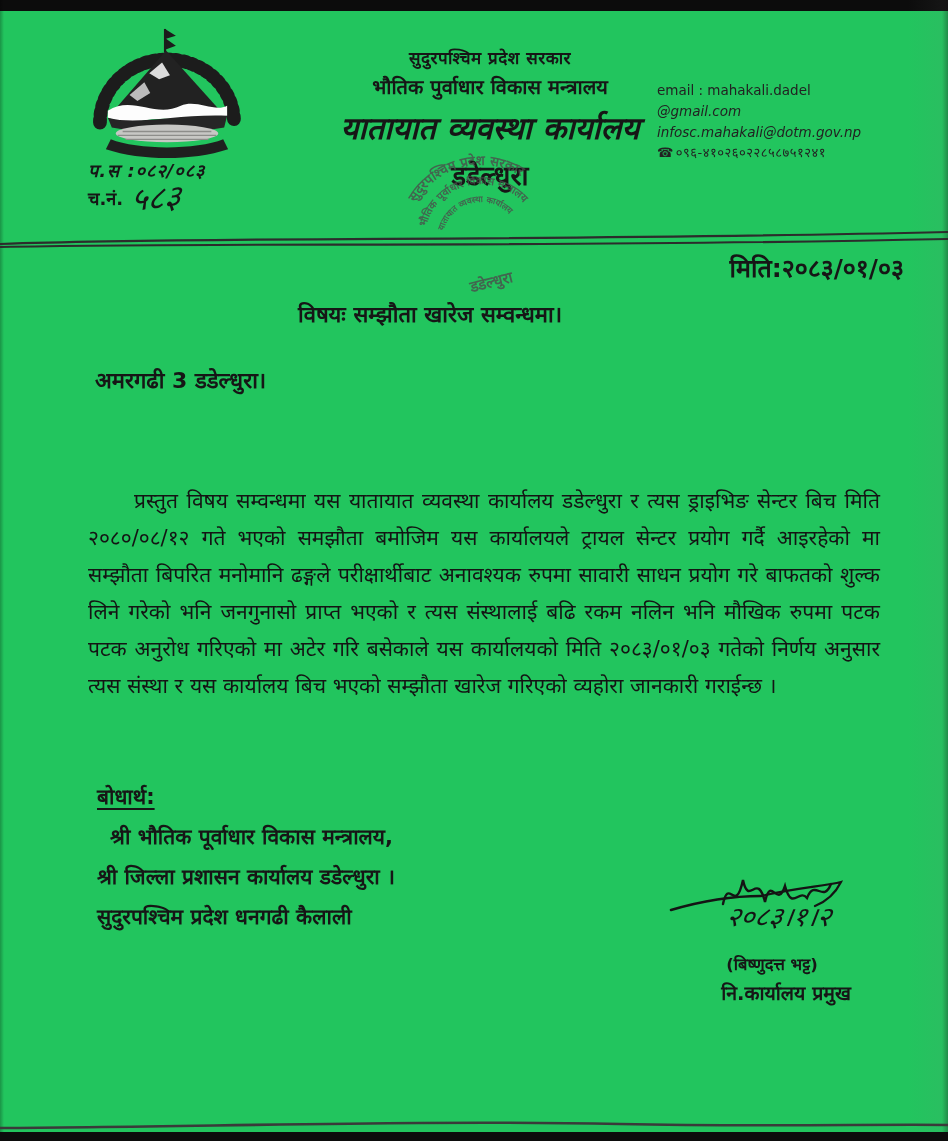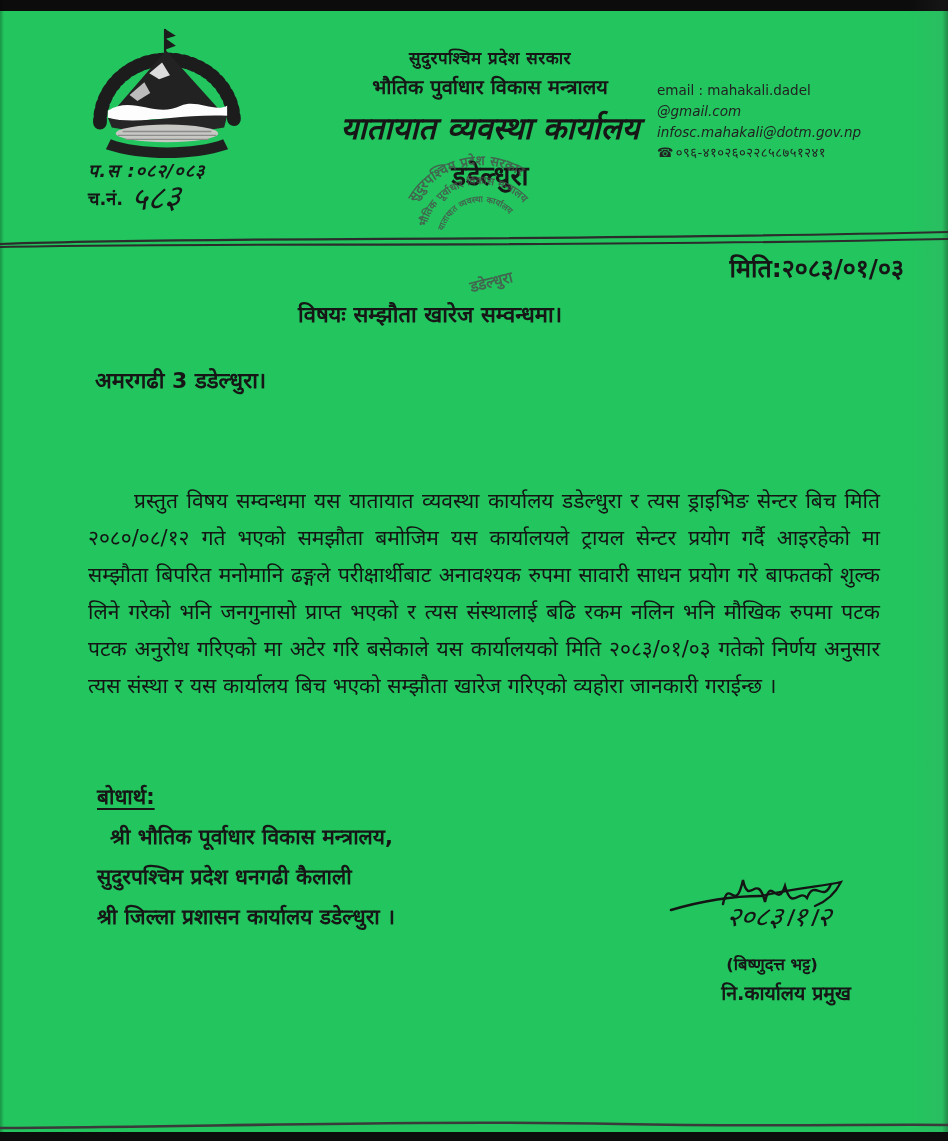--- a/index.html
+++ b/index.html
@@ -138,22 +138,22 @@
 
   <div class="addressee">
     <div>अमरगढी 3 डडेल्धुरा।</div>
   </div>
 
   <p class="body-par">प्रस्तुत विषय सम्वन्धमा यस यातायात व्यवस्था कार्यालय डडेल्धुरा र त्यस ड्राइभिङ सेन्टर बिच मिति २०८०/०८/१२ गते भएको समझौता बमोजिम यस कार्यालयले ट्रायल सेन्टर प्रयोग गर्दै आइरहेको मा सम्झौता बिपरित मनोमानि ढङ्गले परीक्षार्थीबाट अनावश्यक रुपमा सावारी साधन प्रयोग गरे बाफतको शुल्क लिने गरेको भनि जनगुनासो प्राप्त भएको र त्यस संस्थालाई बढि रकम नलिन भनि मौखिक रुपमा पटक पटक अनुरोध गरिएको मा अटेर गरि बसेकाले यस कार्यालयको मिति २०८३/०१/०३ गतेको निर्णय अनुसार त्यस संस्था र यस कार्यालय बिच भएको सम्झौता खारेज गरिएको व्यहोरा जानकारी गराईन्छ   ।</p>
 
   <div class="cc">
     <div class="cc-head">बोधार्थ:</div>
     <div class="cc-item-0">श्री भौतिक पूर्वाधार विकास मन्त्रालय,</div>
+    <div>श्री जिल्ला प्रशासन कार्यालय डडेल्धुरा ।</div>
     <div>सुदुरपश्चिम प्रदेश धनगढी कैलाली</div>
-    <div>श्री जिल्ला प्रशासन कार्यालय डडेल्धुरा ।</div>
   </div>
 
   <div class="sig">
     <svg class="sig-scribble" viewBox="0 0 250 98">
       <path d="M6,52 C40,42 70,38 96,38" stroke="#141414" stroke-width="2.6" fill="none" stroke-linecap="round"></path>
       <path d="M58,46 C64,18 70,58 78,22 C84,50 92,12 100,44 C106,16 112,52 120,28 C127,54 134,30 142,40 C150,20 158,46 166,26" stroke="#141414" stroke-width="2.4" fill="none" stroke-linecap="round"></path>
       <path d="M96,38 C130,30 160,28 176,24 C170,36 160,44 150,48" stroke="#141414" stroke-width="2.2" fill="none" stroke-linecap="round"></path>
       <text x="70" y="68" font-size="27" font-style="italic" transform="skewX(-8)" fill="#141414">२०८३।१।२</text>
     </svg>
     <div class="sig-name">(बिष्णुदत्त भट्ट)</div>

